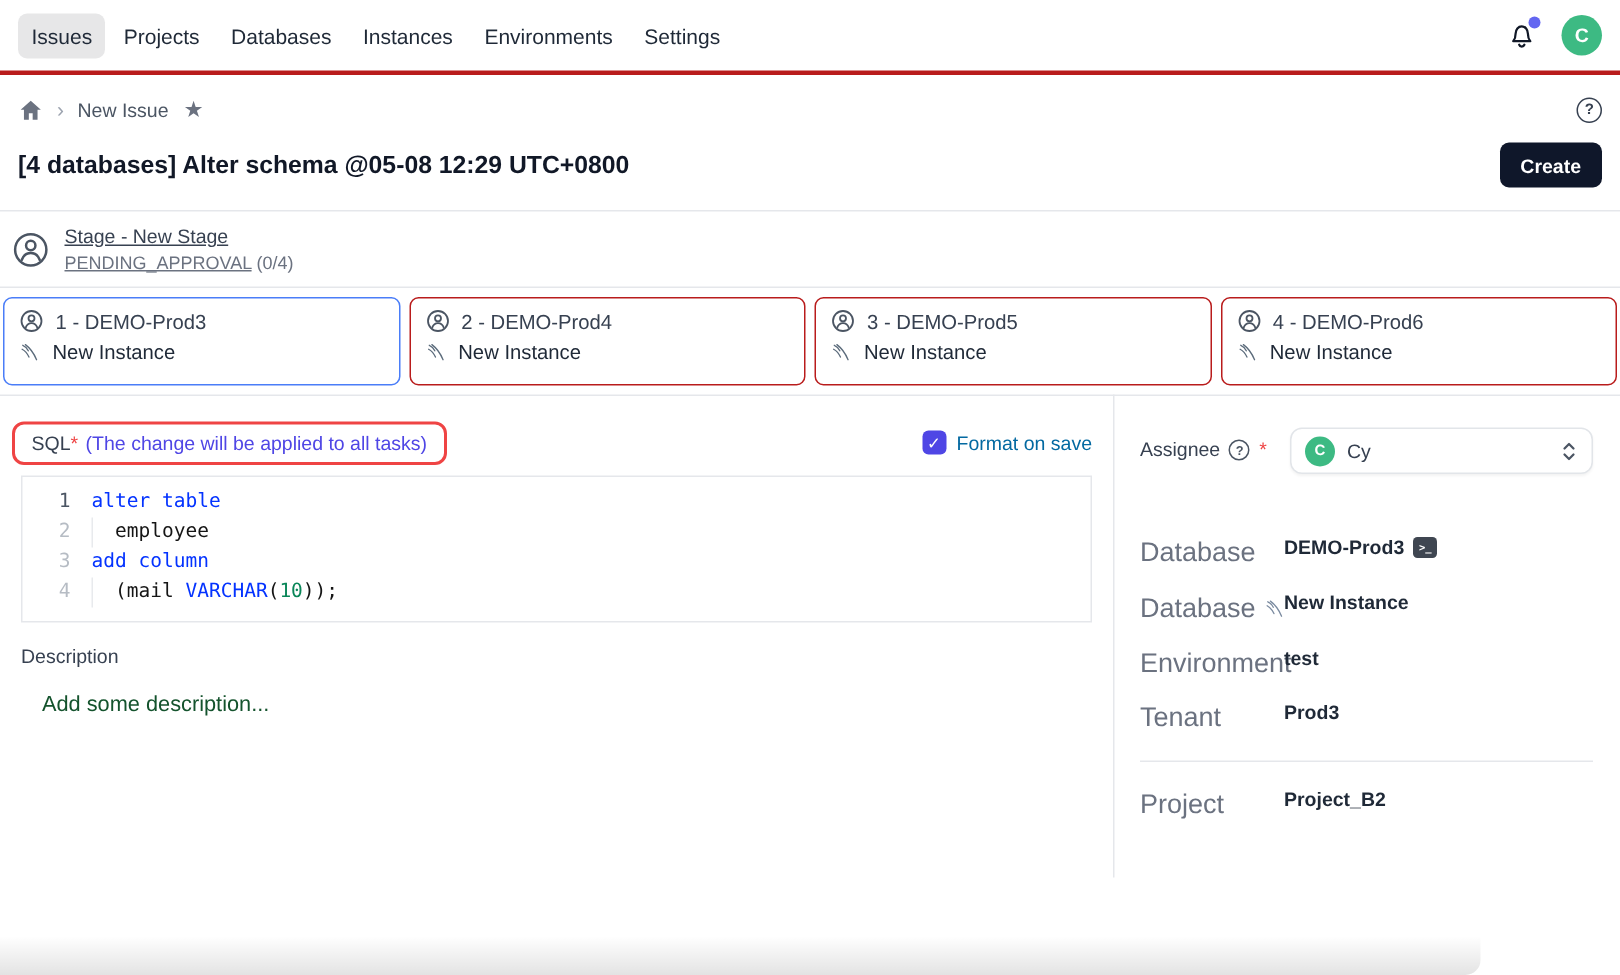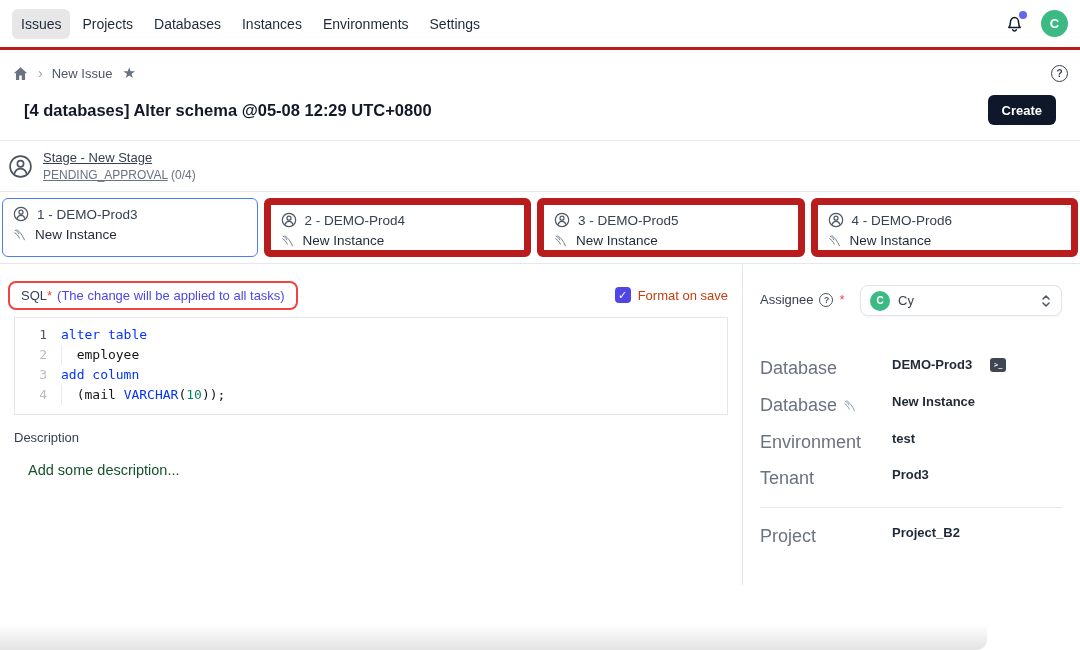--- a/index.html
+++ b/index.html
@@ -22,55 +22,55 @@
   
   .crumb-bar { position:absolute; top:50px; left:0; width:1080px; height:46px; display:flex; align-items:center; padding:0 12px; }
   .crumb-bar .sep { color:#9ca3af; font-size:14px; margin:0 9px; }
   .crumb-current { font-size:13px; font-weight:500; color:#4b5563; }
   .star { color:#6b7280; font-size:15px; margin-left:10px; }
   .help-circle { margin-left:auto; width:17px; height:17px; border:1.5px solid #374151; border-radius:50%;
                  display:flex; align-items:center; justify-content:center; font-size:10px; font-weight:700; color:#374151; }
 
   
   .title-row { position:absolute; top:92px; left:0; width:1080px; height:36px; display:flex; align-items:center;
-               justify-content:space-between; padding:0 24px; }
+               justify-content:space-between; padding:0 12px; }
   .page-title { font-size:16.5px; font-weight:700; color:#111827; }
   .btn-create { background:#0f172a; color:#fff; border:none; border-radius:6px; height:30px; padding:0 14px;
                 font-size:13px; font-weight:600; cursor:pointer; font-family:"Liberation Sans", sans-serif; }
 
   .hr { position:absolute; left:0; width:1080px; height:1px; background:#e5e7eb; }
 
   
   .stage { position:absolute; top:141px; left:0; width:1080px; height:50px; display:flex; align-items:center; padding-left:8px; }
   .stage-texts { margin-left:10px; display:flex; flex-direction:column; gap:3px; }
   .stage-name { font-size:13px; font-weight:500; color:#374151; text-decoration:underline; }
   .stage-status-line { font-size:12px; color:#6b7280; }
   .stage-status { text-decoration:underline; }
 
   
   .tasks { position:absolute; top:192px; left:0; width:1080px; height:71px; display:flex; gap:6px; padding:6px 2px; }
-  .task-card { flex:1; border:7px solid #b91c1c; border-radius:6px; background:#fff; padding:7px 10px; cursor:pointer; }
+  .task-card { flex:1; border:1px solid #b91c1c; border-radius:6px; background:#fff; padding:7px 10px; cursor:pointer; }
   .task-card.selected { border:1.5px solid #4a7df8; }
   .task-row { display:flex; align-items:center; gap:8px; }
   .task-title { font-size:13.5px; color:#374151; }
   .task-sub { font-size:13.5px; font-weight:500; color:#1f2937; }
   .task-row + .task-row { margin-top:5px; }
 
   .vdivider { position:absolute; left:742px; top:263px; width:1px; height:322px; background:#e5e7eb; }
 
   
   .sql-annotation { position:absolute; left:8px; top:281px; border:2.5px solid #ef4444; border-radius:8px;
                     padding:5px 11px; display:flex; align-items:center; }
   .sql-label { font-size:13px; font-weight:500; color:#374151; white-space:pre; }
   .req { color:#ef4444; font-size:13px; }
   .sql-note { color:#4f46e5; font-size:13px; margin-left:5px; }
   .format-row { position:absolute; right:352px; top:287px; display:flex; align-items:center; gap:7px; }
   .checkbox { width:16px; height:16px; background:#4f46e5; border-radius:4px; display:flex; align-items:center;
               justify-content:center; color:#fff; font-size:11px; cursor:pointer; }
-  .format-label { font-size:13px; color:#c2410c; }
+  .format-label { font-size:13px; color:#0369a1; }
 
   
   .editor { position:absolute; left:14px; top:317px; width:714px; height:98px; border:1px solid #e5e7eb;
             background:#fff; font-family:"DejaVu Sans Mono", monospace; font-size:13px; padding-top:7px; }
   .code-line { display:flex; height:20px; line-height:20px; }
   .ln { width:46px; text-align:right; padding-right:14px; color:#b6bcc4; flex:none; }
   .ln.active { color:#4b5563; }
   .code { position:relative; white-space:pre; color:#111; }
   .code.guided::before { content:""; position:absolute; left:0; top:0; bottom:0; border-left:1px solid #e8eaed; }
   .tok-kw { color:#0433ff; }
@@ -86,21 +86,21 @@
   .assignee-text { font-size:13px; color:#374151; }
   .help-small { width:14px; height:14px; border:1.3px solid #4b5563; border-radius:50%; display:flex; align-items:center;
                 justify-content:center; font-size:8.5px; font-weight:700; color:#4b5563; }
   .assignee-select { position:absolute; left:860px; top:285px; width:202px; height:31px; border:1px solid #e2e5e9;
                      border-radius:8px; box-shadow:0 1px 2px rgba(0,0,0,.05); display:flex; align-items:center;
                      padding:0 9px; gap:8px; cursor:pointer; background:#fff; }
   .mini-avatar { width:20px; height:20px; border-radius:50%; background:#3dba83; color:#fff; display:flex;
                  align-items:center; justify-content:center; font-size:10px; font-weight:700; }
   .assignee-value { font-size:13px; color:#374151; flex:1; }
   .field-label { position:absolute; left:760px; font-size:18px; color:#6b7280; display:flex; align-items:center; gap:6px; }
-  .field-value { position:absolute; left:892px; font-size:13px; font-weight:700; color:#1f2937; display:flex; align-items:center; gap:18px; }
+  .field-value { position:absolute; left:856px; font-size:13px; font-weight:700; color:#1f2937; display:flex; align-items:center; gap:6px; }
   .terminal-icon { width:16px; height:14px; background:#3f4651; border-radius:3px; color:#fff;
                    font-family:"DejaVu Sans Mono", monospace; font-size:7px; font-weight:700; display:flex;
                    align-items:center; justify-content:center; }
   .panel-hr { position:absolute; left:760px; top:507px; width:302px; height:1px; background:#e5e7eb; }
 
   
   .bottom-shade { position:absolute; left:0; bottom:0; width:987px; height:26px;
                   background:linear-gradient(180deg, rgba(0,0,0,0) 0%, rgba(0,0,0,0.11) 100%);
                   border-bottom-right-radius:10px; }
 

